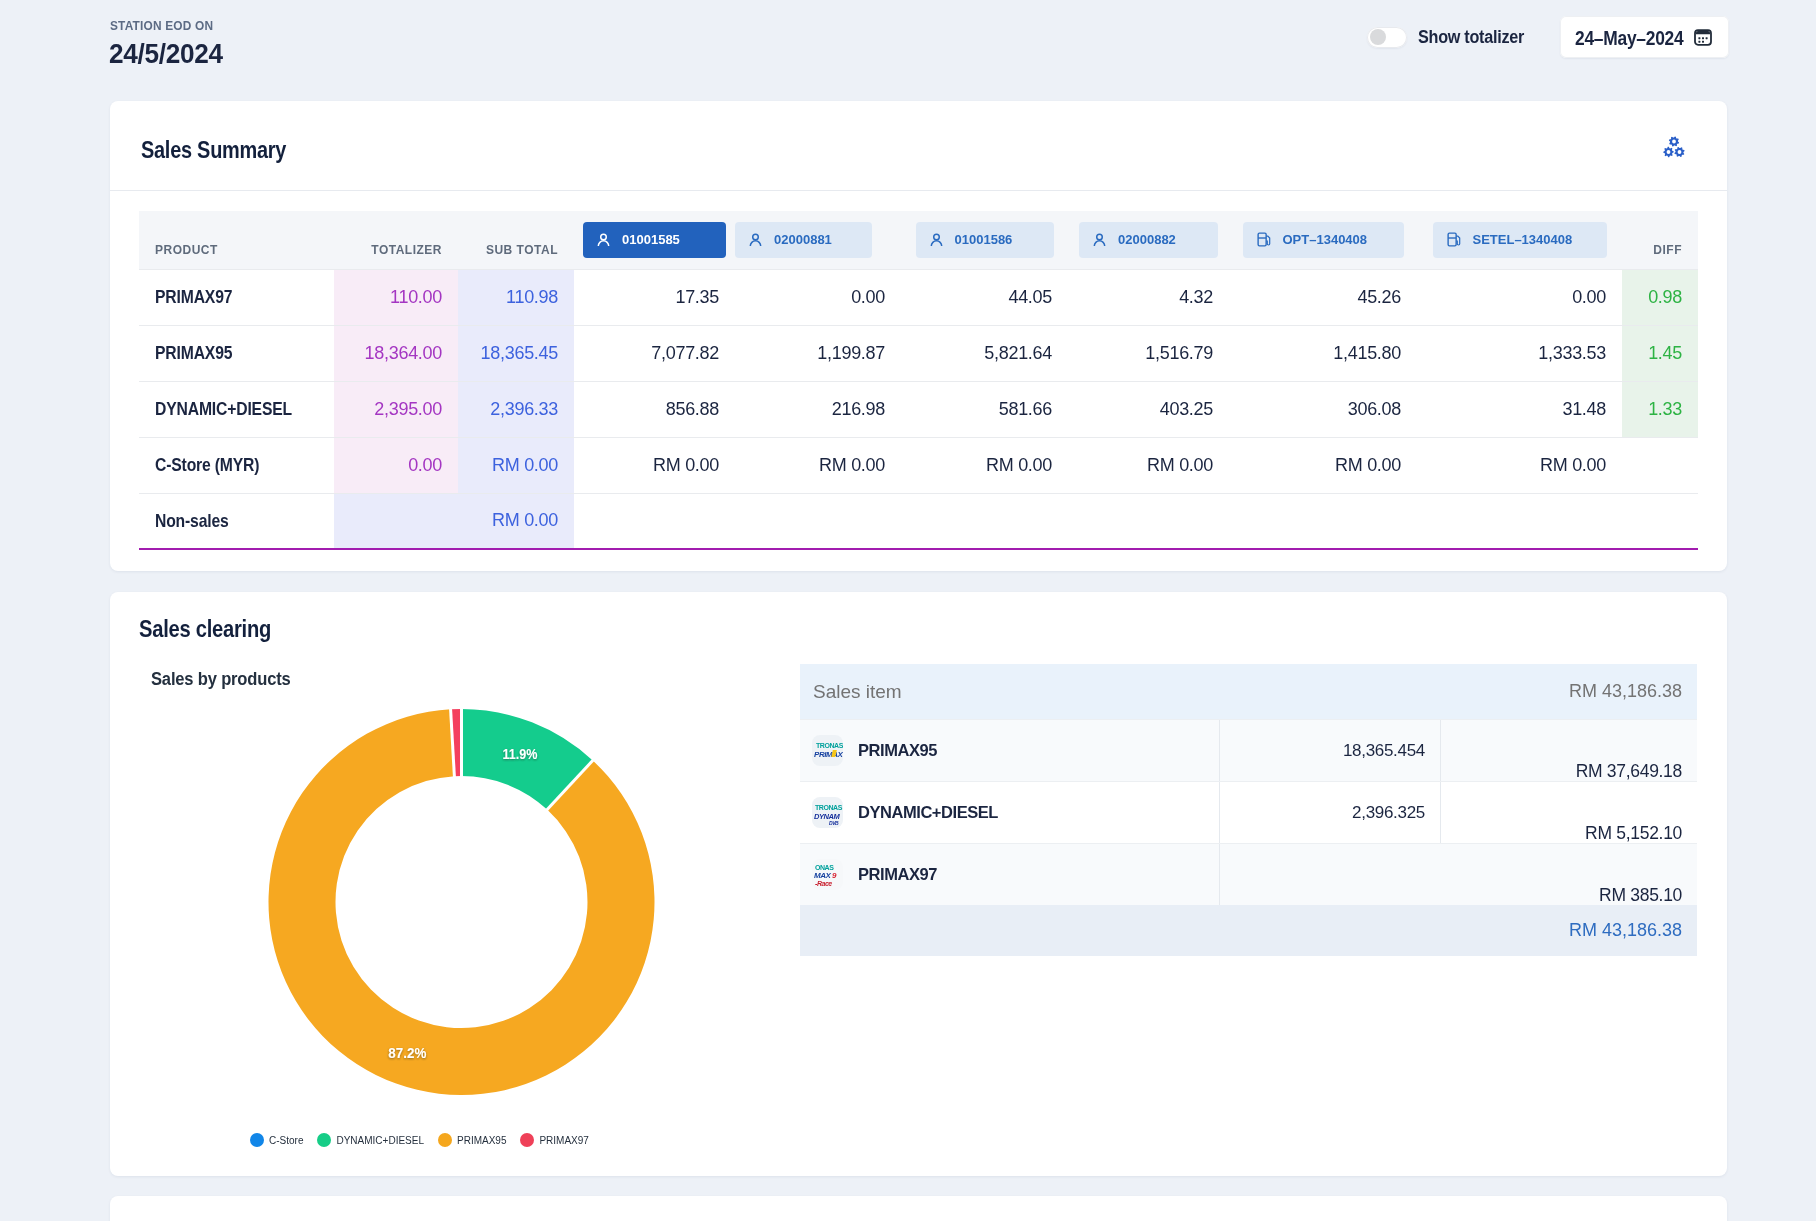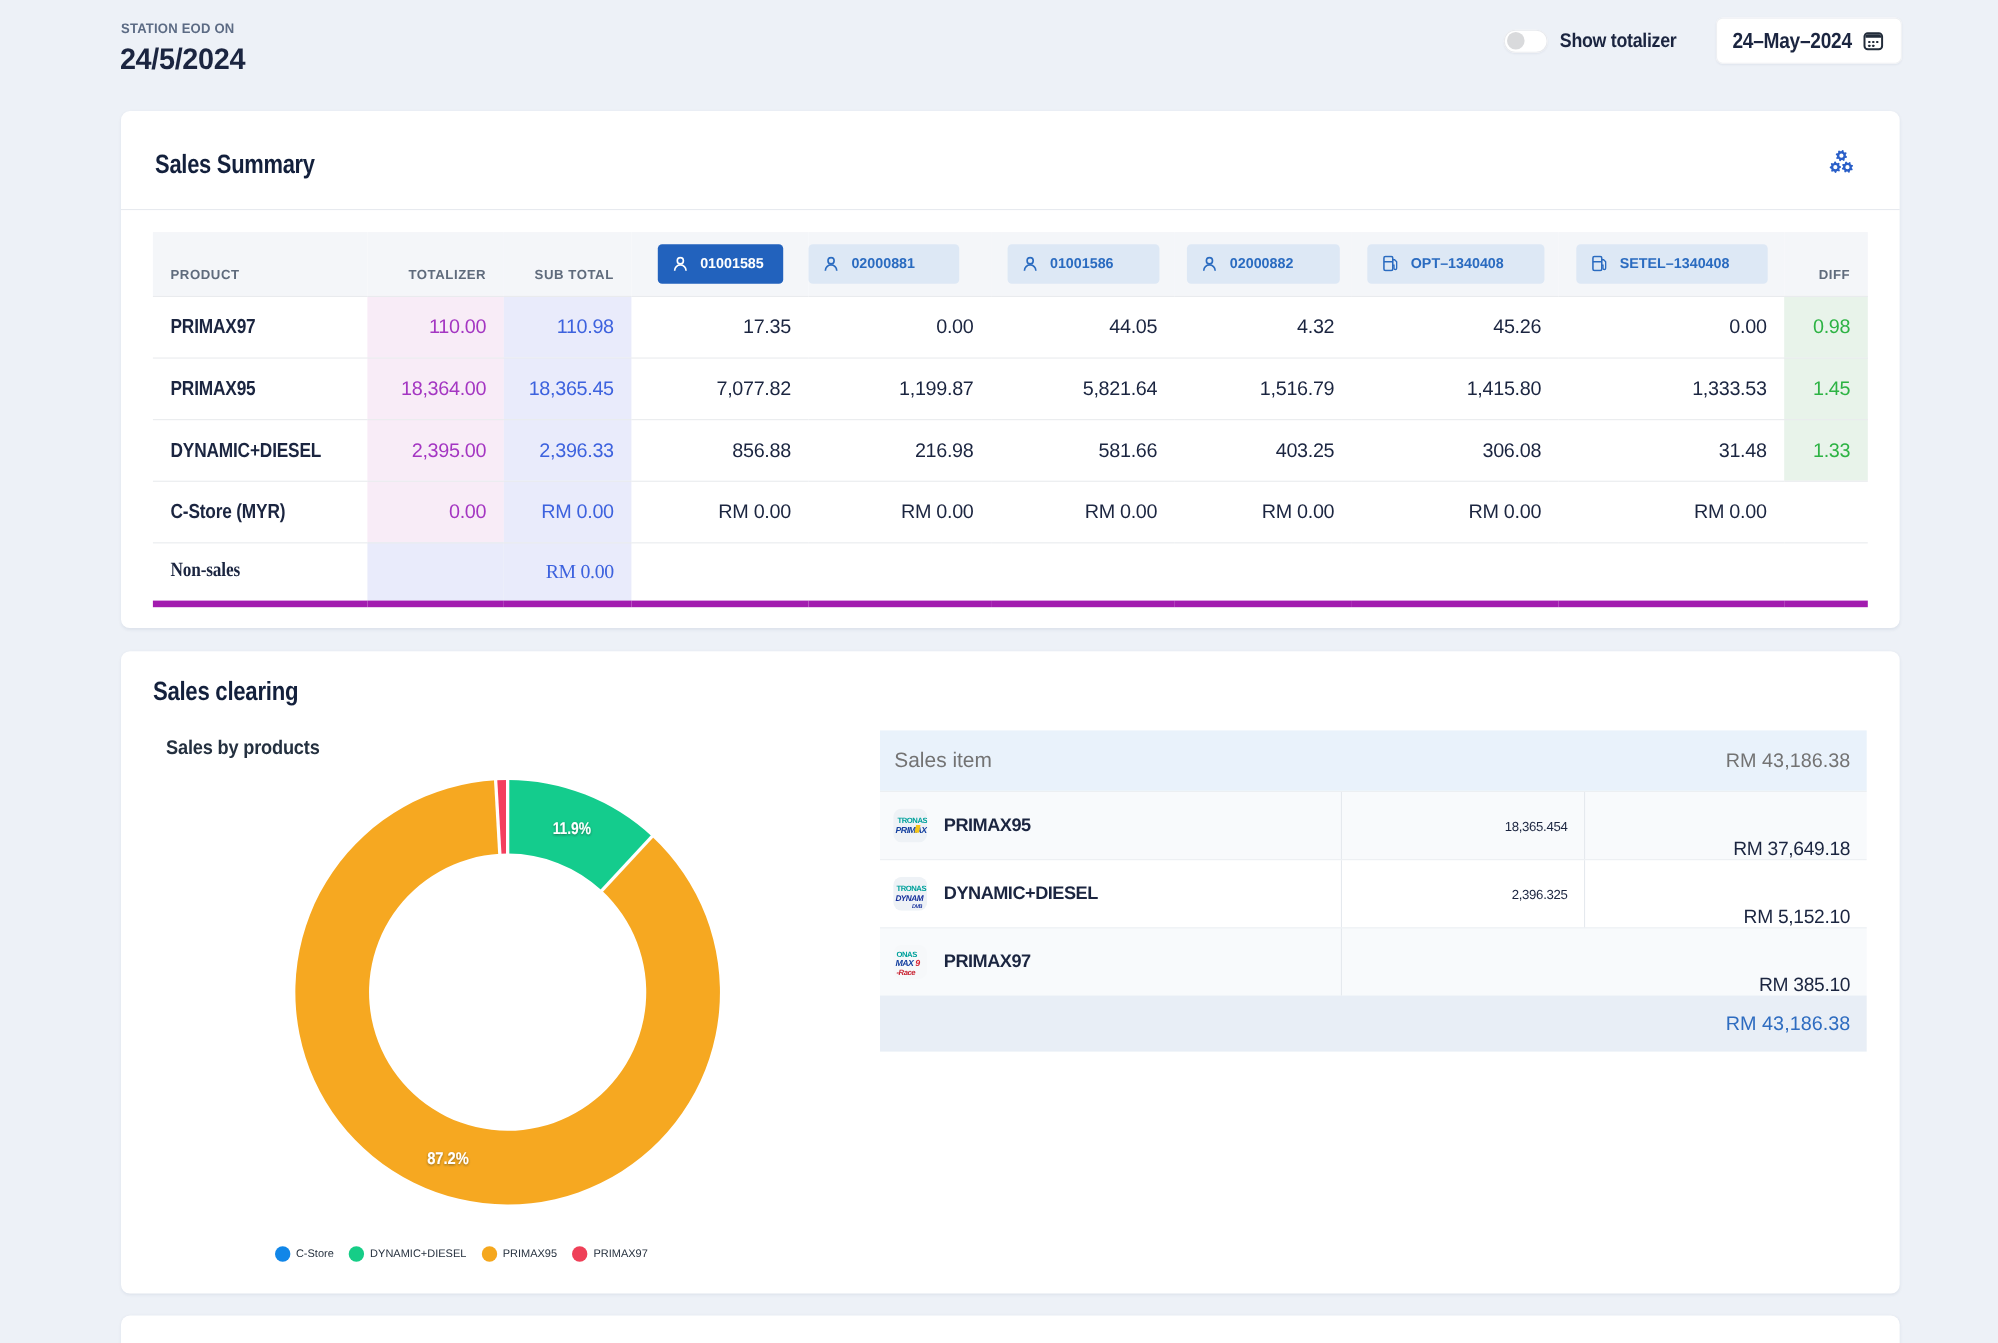--- a/index.html
+++ b/index.html
@@ -18,21 +18,21 @@
 
 #card1 { top:101px; height:470px; }
 .c1title { position:absolute; left:31px; top:35px; font-size:24px; font-weight:700; color:#13203c; letter-spacing:-0.3px; transform:scaleX(0.83); transform-origin:left; }
 .c1div { position:absolute; left:0; top:89px; width:1617px; height:1px; background:#e7eaef; }
 .gearicon { position:absolute; left:1553px; top:35px; }
 table.sum { position:absolute; left:29px; top:110px; width:1559px; border-collapse:collapse; table-layout:fixed; }
 table.sum th { height:58px; background:#f4f6f9; font-size:12px; font-weight:700; color:#5f6b7c; letter-spacing:0.5px; text-align:right; vertical-align:bottom; padding:0 16px 12px 0; }
 table.sum th.pl { text-align:left; padding:0 0 12px 16px; }
 table.sum td { height:56px; border-top:1px solid #e9ebee; font-size:18px; letter-spacing:-0.3px; text-align:right; padding:0 16px 0 0; color:#1b2540; }
 table.sum td.name { text-align:left; padding:0 0 0 16px; font-weight:700; font-size:18.5px; letter-spacing:-0.2px; }
-table.sum tr.last td { border-bottom:6px solid #a21caf;font-family:Liberation Serif, serif; }
+table.sum tr.last td { border-bottom:2px solid #a21caf; }
 table.sum td.name span { display:inline-block; transform:scaleX(0.85); transform-origin:left; }
 table.sum td.tot { background:#f8ecf7; color:#a436c2; }
 table.sum td.sub { background:#e9ebfb; color:#3d62de; }
 table.sum td.lav { background:#e9ebfb; }
 table.sum td.dif { background:#e8f3ea; color:#2db344; }
 .btn { display:inline-flex; align-items:center; justify-content:flex-start; padding-left:14px; gap:12px; height:36px; border-radius:4px; font-size:13px; font-weight:700; letter-spacing:0; }
 .btn.on { background:#2262bd; color:#fff; }
 .btn.off { background:#dde8f5; color:#2a6bc0; }
 
 #card2 { top:592px; height:584px; }
@@ -45,21 +45,21 @@
 .rt { position:absolute; left:690px; top:72px; width:897px; }
 .rt .hdr { height:38px; display:flex; align-items:center; font-size:12px; font-weight:700; color:#5f6b7c; letter-spacing:0.5px; }
 .rt .hv { width:626px; text-align:right; }
 .rt .ha { flex:1; text-align:right; padding-right:15px; }
 .rt .si { height:55px; background:#e9f2fb; display:flex; align-items:center; font-size:19px; color:#737373; }
 .rt .si .l { padding-left:13px; flex:1; }
 .rt .si .r { padding-right:15px; font-size:18px; }
 .rt .row { height:62px; display:flex; align-items:center; border-top:1px solid #eceff2; }
 .rt .row.g { background:#f8fafc; }
 .rt .prod { width:420px; display:flex; align-items:center; gap:15px; padding-left:12px; font-size:16.5px; font-weight:700; letter-spacing:-0.45px; color:#1b2540; border-right:1px solid #e5e9ee; align-self:stretch; }
-.rt .vol { width:221px; text-align:right; font-size:12px; letter-spacing:-0.3px; padding-right:15px; border-right:1px solid #e5e9ee; align-self:stretch; display:flex; align-items:center; justify-content:flex-end; }
+.rt .vol { width:221px; text-align:right; font-size:17px; letter-spacing:-0.3px; padding-right:15px; border-right:1px solid #e5e9ee; align-self:stretch; display:flex; align-items:center; justify-content:flex-end; }
 .rt .amt { flex:1; text-align:right; font-size:17.5px; letter-spacing:-0.3px; padding-right:15px;margin-top:42px; }
 .rt .totrow { height:51px; background:#e8eef6; display:flex; align-items:center; justify-content:flex-end; font-size:18px; color:#2e6cc0; padding-right:15px; }
 
 #card3 { top:1196px; height:40px; }
 </style>
 </head>
 <body>
 <div class="page">
   <div class="eyebrow">STATION EOD ON</div>
   <div class="bigdate">24/5/2024</div>
@@ -101,21 +101,21 @@
         <col style="width:161px">
           <col style="width:188px">
           <col style="width:205px">
         <col style="width:76px">
       </colgroup>
       <tbody>
           <tr>
         <th class="pl">PRODUCT</th>
         <th>TOTALIZER</th>
         <th>SUB TOTAL</th>
-        <th style="text-align:center; padding:0 0 11px 0;"><span class="btn on" style="width:114px;"><svg width="13" height="14" viewBox="0 0 14 15" fill="none" stroke="#fff" stroke-width="1.6">
+        <th style="text-align:center; padding:0 0 11px 0;"><span class="btn on" style="width:143px;"><svg width="13" height="14" viewBox="0 0 14 15" fill="none" stroke="#fff" stroke-width="1.6">
                   <circle cx="7" cy="4.2" r="3"></circle>
                   <path d="M1.4 14 a5.6 5.6 0 0 1 11.2 0"></path>
                 </svg>01001585</span></th>
         <th style="text-align:left; padding:0 0 11px 0;"><span class="btn off" style="width:137px;"><svg width="13" height="14" viewBox="0 0 14 15" fill="none" stroke="#2a6bc0" stroke-width="1.6">
                   <circle cx="7" cy="4.2" r="3"></circle>
                   <path d="M1.4 14 a5.6 5.6 0 0 1 11.2 0"></path>
                 </svg>02000881</span></th>
         <th style="text-align:center; padding:0 0 11px 0;"><span class="btn off" style="width:138px;"><svg width="13" height="14" viewBox="0 0 14 15" fill="none" stroke="#2a6bc0" stroke-width="1.6">
                   <circle cx="7" cy="4.2" r="3"></circle>
                   <path d="M1.4 14 a5.6 5.6 0 0 1 11.2 0"></path>

